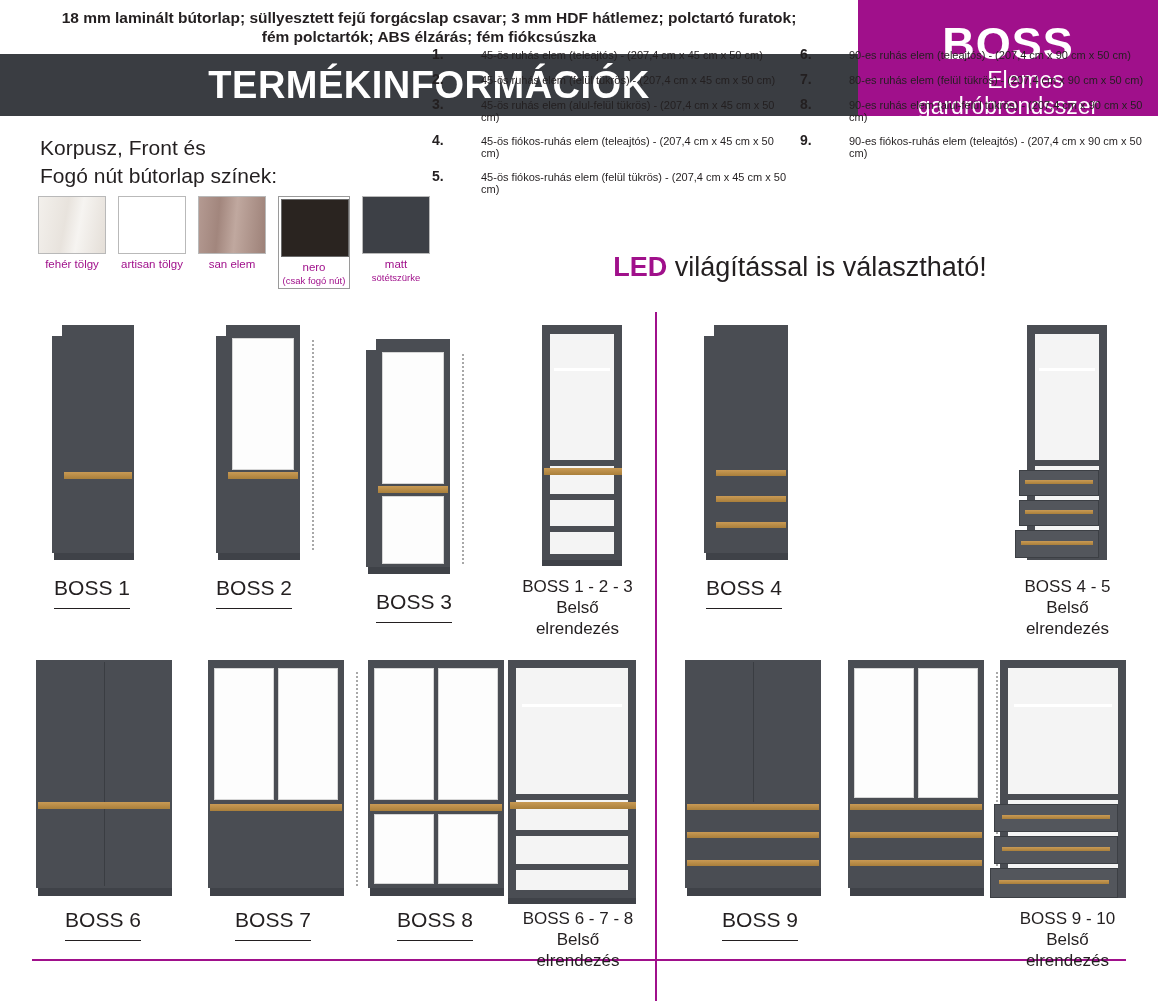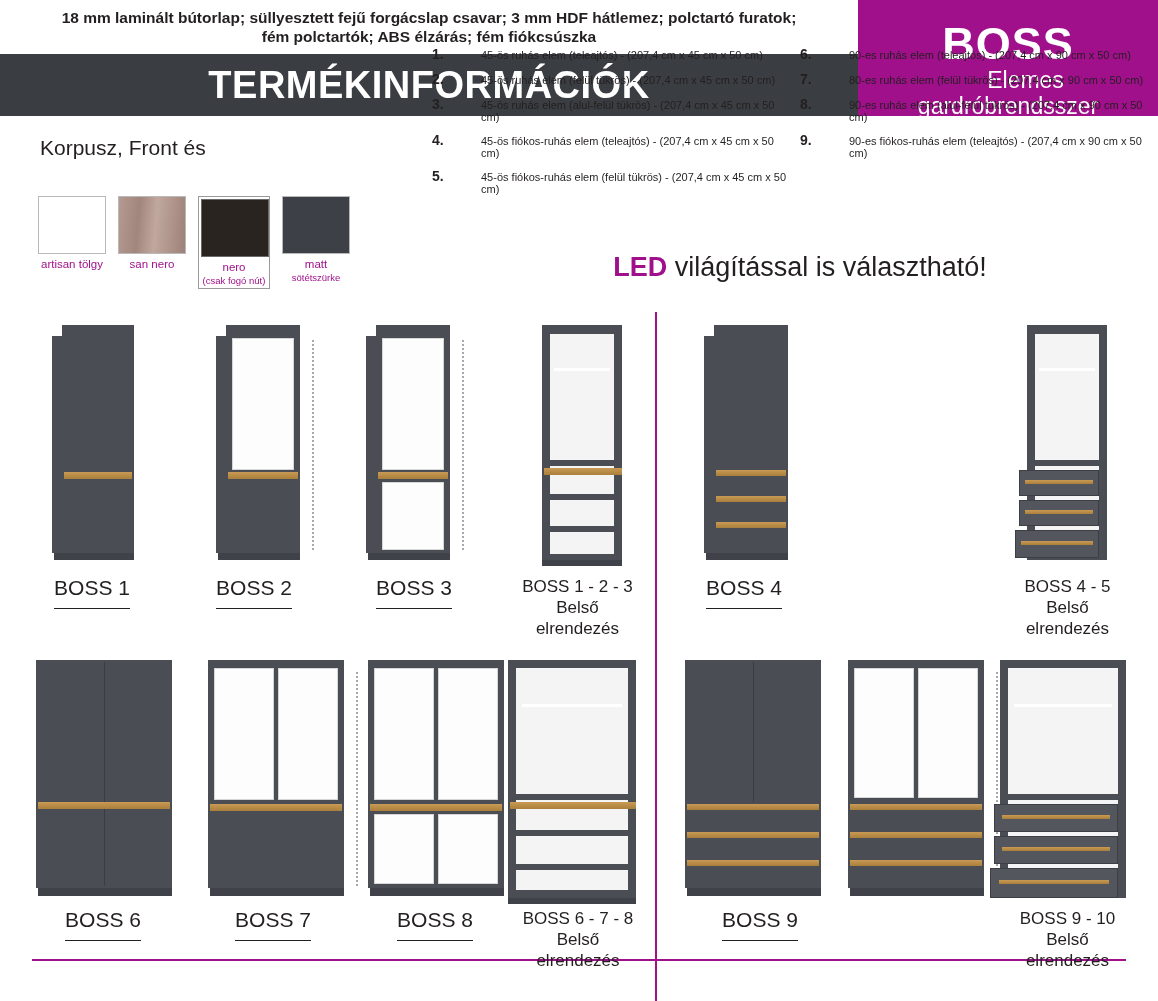--- a/index.html
+++ b/index.html
@@ -109,30 +109,35 @@
     <div class="brand-main">BOSS</div>
     <div class="brand-sub1">Elemes</div>
     <div class="brand-sub2">gardróbrendsszer</div>
   </div>
 </div>
 
 <div class="info">
 
   <div class="colors-title">
     <div>Korpusz, Front és</div>
+    <div>Fogó nút bútorlap színek:</div>
   </div>
 
   <div class="swatches">
+    <div class="sw-wrap">
+      <div class="sw sw-feher"></div>
+      <div class="sw-label">fehér tölgy</div>
+    </div>
     <div class="sw-wrap">
       <div class="sw sw-artisan"></div>
       <div class="sw-label">artisan tölgy</div>
     </div>
     <div class="sw-wrap">
       <div class="sw sw-sanremo"></div>
-      <div class="sw-label">san nero</div>
+      <div class="sw-label">san elem</div>
     </div>
     <div class="sw-wrap outlined">
       <div class="sw sw-nero"></div>
       <div class="sw-label">
         <span>nero</span>
         <small>(csak fogó nút)</small>
       </div>
     </div>
     <div class="sw-wrap">
       <div class="sw sw-matt"></div>
@@ -213,21 +218,21 @@
       <div class="mirror" style="left:62px; top:18px; width:62px; height:132px;"></div>
       <div class="wood" style="left:58px; top:152px; width:70px; height:7px;"></div>
       <div class="legline" style="left:48px; top:233px; width:82px; height:7px;"></div>
       <div class="dotline" style="left:142px; top:20px; height:210px;"></div>
     </div>
     <div class="cap">
       <span class="main">BOSS 2</span>
     </div>
   </div>
 
-  <div class="cell" style="left:330px; top:8px;">
+  <div class="cell" style="left:330px; top:22px;">
     <div class="art">
       <div class="body-dark" style="left:46px; top:5px; width:74px; height:228px;"></div>
       <div class="body-dark" style="left:36px; top:16px; width:12px; height:217px;"></div>
       <div class="mirror" style="left:52px; top:18px; width:62px; height:132px;"></div>
       <div class="wood" style="left:48px; top:152px; width:70px; height:7px;"></div>
       <div class="mirror" style="left:52px; top:162px; width:62px; height:68px;"></div>
       <div class="legline" style="left:38px; top:233px; width:82px; height:7px;"></div>
       <div class="dotline" style="left:132px; top:20px; height:210px;"></div>
     </div>
     <div class="cap">

